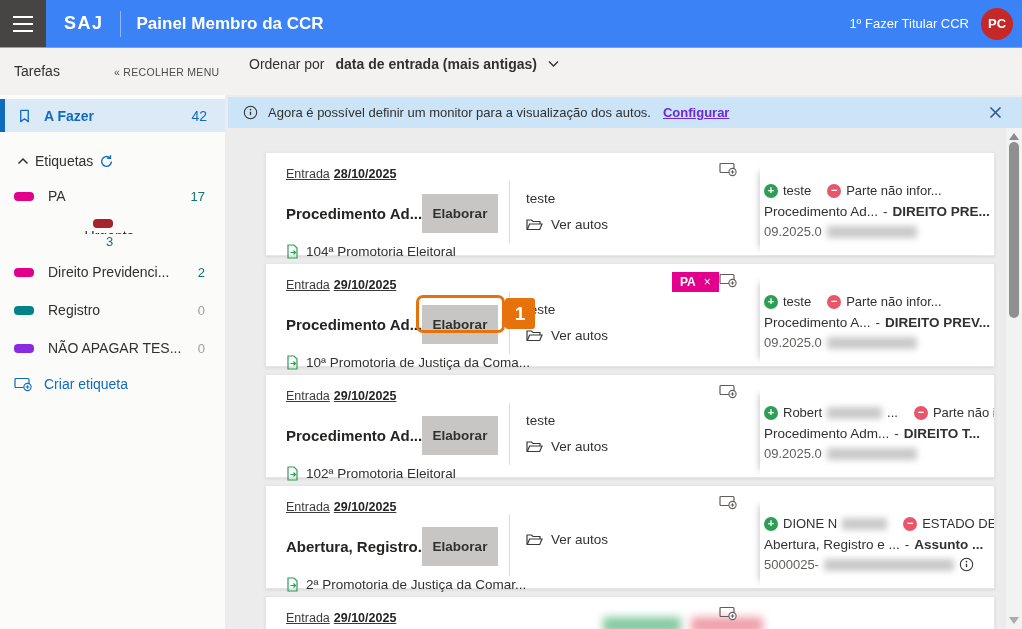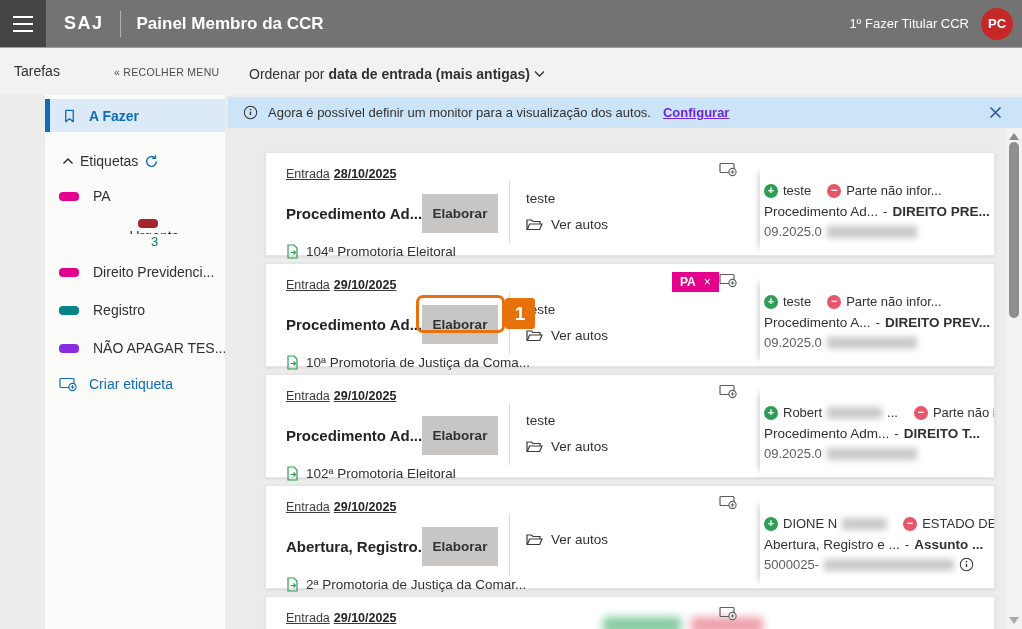--- a/index.html
+++ b/index.html
@@ -1,43 +1,43 @@
 <!DOCTYPE html>
 <html><head>
 <meta charset="utf-8">
 <style>
   * { margin:0; padding:0; box-sizing:border-box; }
   html,body { width:1022px; height:629px; overflow:hidden; background:#ECECEC;
     font-family:"Liberation Sans", sans-serif; color:#323130; }
 
   
-  .header { position:absolute; top:0; left:0; width:1022px; height:47px; background:#737373;
+  .header { position:absolute; top:0; left:0; width:1022px; height:47px; background:#3b82f6;
     display:flex; align-items:center; z-index:6; box-shadow:0 1px 0 rgba(0,0,0,0.35); }
   .menu-btn { width:46px; height:47px; background:#474543; display:flex; flex-direction:column;
     justify-content:center; align-items:center; gap:5px; cursor:pointer; }
   .menu-btn span { display:block; width:20px; height:2px; background:#fff; }
   .logo { color:#fff; font-weight:bold; font-size:18px; letter-spacing:1.5px; margin-left:18px; }
   .hdr-sep { width:1px; height:26px; background:rgba(255,255,255,0.45); margin:0 16px; }
   .app-title { color:#fff; font-weight:bold; font-size:17px; }
   .hdr-right { margin-left:auto; display:flex; align-items:center; gap:12px; padding-right:9px; }
   .role { color:#fff; font-size:13px; }
   .avatar { width:32px; height:32px; border-radius:50%; background:#C62828; color:#fff;
     font-weight:bold; font-size:13px; display:flex; align-items:center; justify-content:center; cursor:pointer; }
 
   
   .toolbar { position:absolute; top:47px; left:0; width:1022px; height:48px; background:#F3F2F1; }
   .tasks-label { position:absolute; left:14px; top:16px; font-size:14px; }
   .collapse-btn { position:absolute; left:114px; top:19px; font-size:10.5px; letter-spacing:0.3px;
     color:#4E4D4B; cursor:pointer; }
-  .sort { position:absolute; left:249px; top:19px; font-size:14px; display:flex; align-items:center;
-    gap:4px; cursor:pointer; }
+  .sort { position:absolute; left:249px; top:9px; font-size:14px; display:flex; align-items:center;
+    gap:11px; cursor:pointer; }
   .sort b { font-weight:bold; }
 
   
-  .sidebar { position:absolute; top:95px; left:0; width:225px; bottom:0; background:#FBFBFA;margin-left:45px; }
+  .sidebar { position:absolute; top:95px; left:0; width:225px; bottom:0; background:#FBFBFA; }
   .todo-row { position:absolute; top:4px; left:0; width:225px; height:33px; background:#DCEAF8;
     display:flex; align-items:center; cursor:pointer; }
   .todo-accent { position:absolute; left:0; top:0; width:5px; height:33px; background:#0F6CBD; }
   .todo-row .icon { margin-left:17px; display:flex; }
   .todo-label { color:#0F6CBD; font-size:14px; font-weight:600; margin-left:12px; }
   .todo-count { margin-left:auto; margin-right:18px; color:#0F6CBD; font-size:14px; }
   .etq-row { position:absolute; top:48px; left:0; width:225px; height:36px; display:flex;
     align-items:center; padding-left:17px; gap:6px; }
   .etq-label { font-size:14px; }
   .label-row { position:absolute; left:0; width:225px; height:30px; display:flex; align-items:center;

